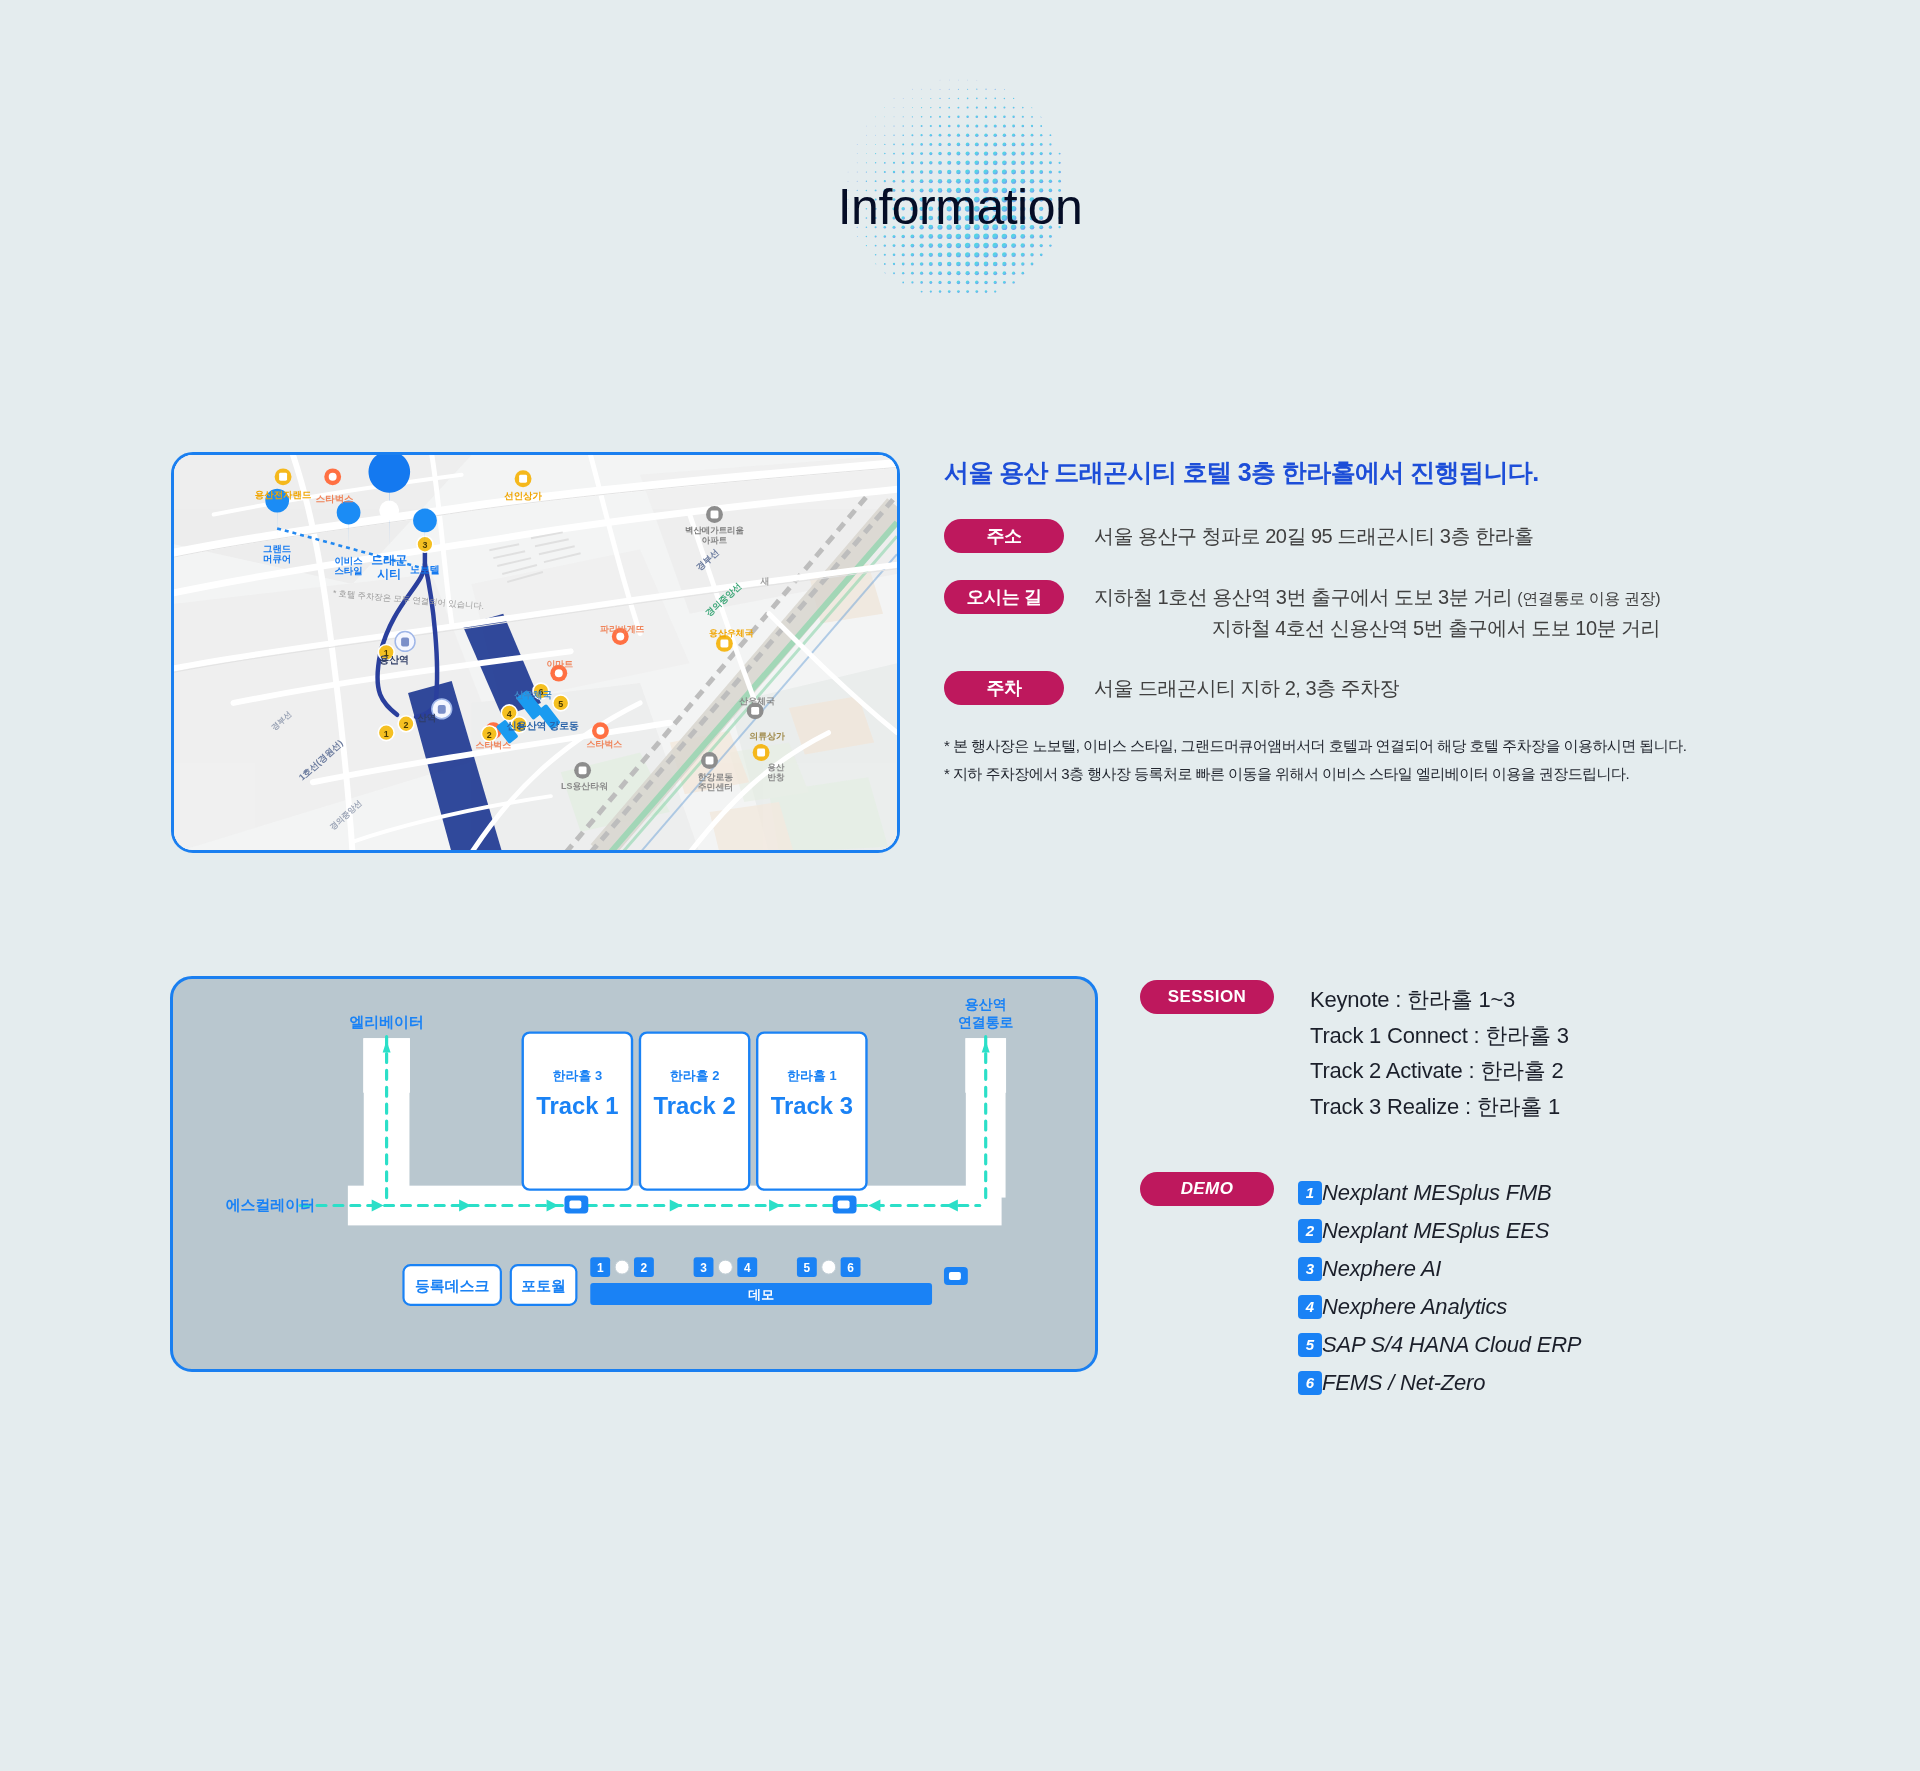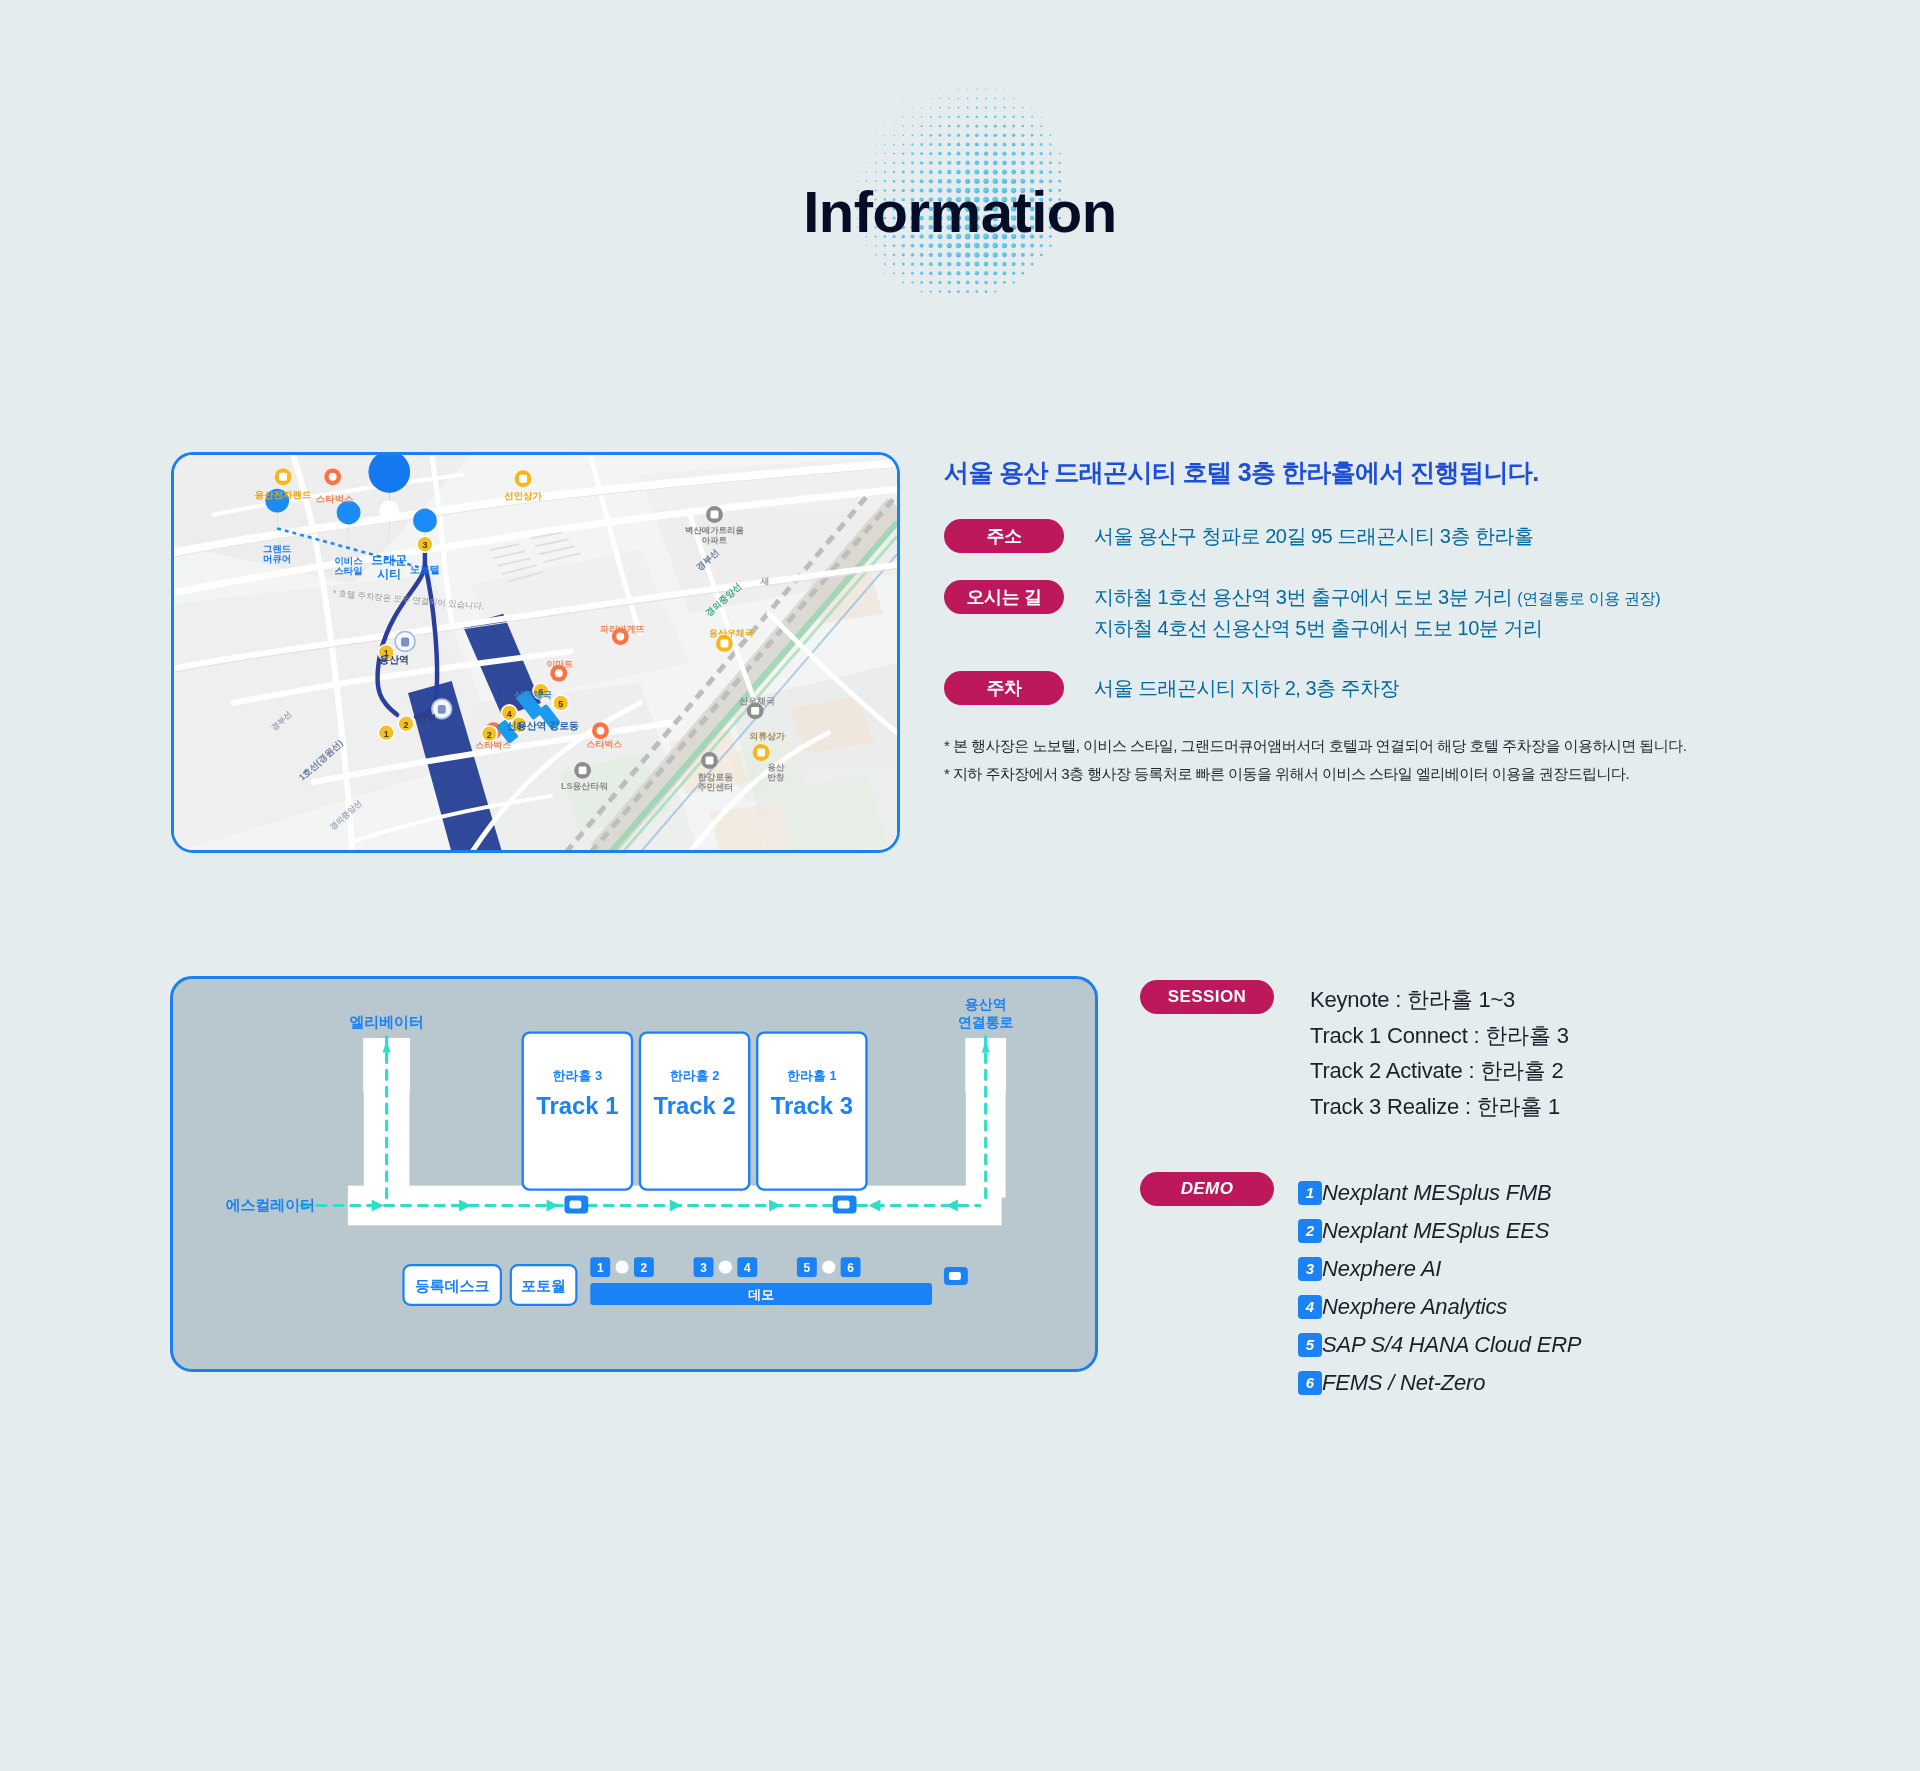--- a/index.html
+++ b/index.html
@@ -21,22 +21,22 @@
   .halftone {
     position: absolute;
     left: 846px; top: 78px;
     width: 222px; height: 222px;
   }
   .page-title {
     position: absolute;
     left: 0; top: 178px;
     width: 1920px;
     text-align: center;
-    font-size: 58px;
-    font-weight: bold;
+    font-size: 50px;
+    font-weight: normal;
     color: #050d26;
     letter-spacing: -0.5px;
     z-index: 5;
   }
 
   
   .map-card {
     position: absolute;
     left: 171px; top: 452px;
     width: 729px; height: 401px;
@@ -81,24 +81,25 @@
     padding: 0 16px;
   }
   .pill.session, .pill.demo {
     min-width: 134px;
     font-size: 17px;
     letter-spacing: 0.4px;
   }
   .row-body { margin-left: 30px; padding-top: 2px; }
   .row-line {
     font-size: 20px;
-    color: #0369a1;
+    color: #404040;
     letter-spacing: -0.5px;
     line-height: 1.55;
     white-space: nowrap;
+    text-align: right;
   }
   .row-line .small {
     font-size: 16px;
     letter-spacing: -0.4px;
   }
   .footnotes { margin-top: 17px; }
   .footnote {
     font-size: 15px;
     color: #22262f;
     letter-spacing: -0.55px;

